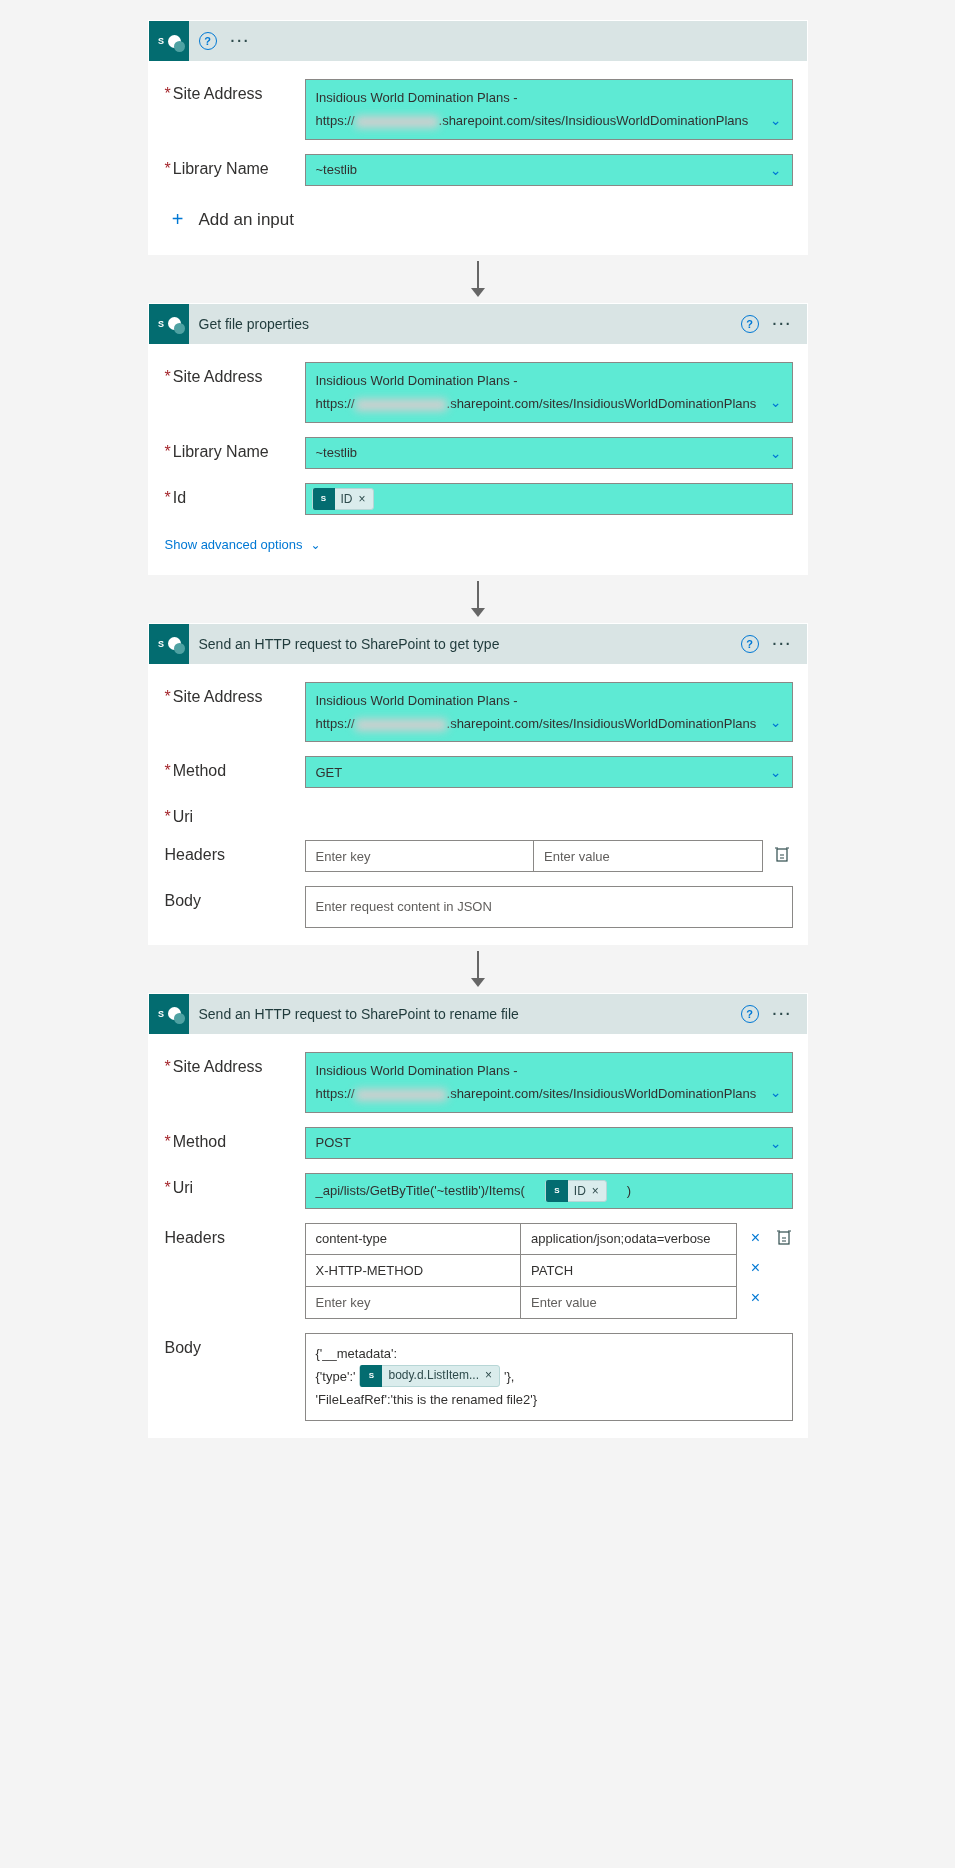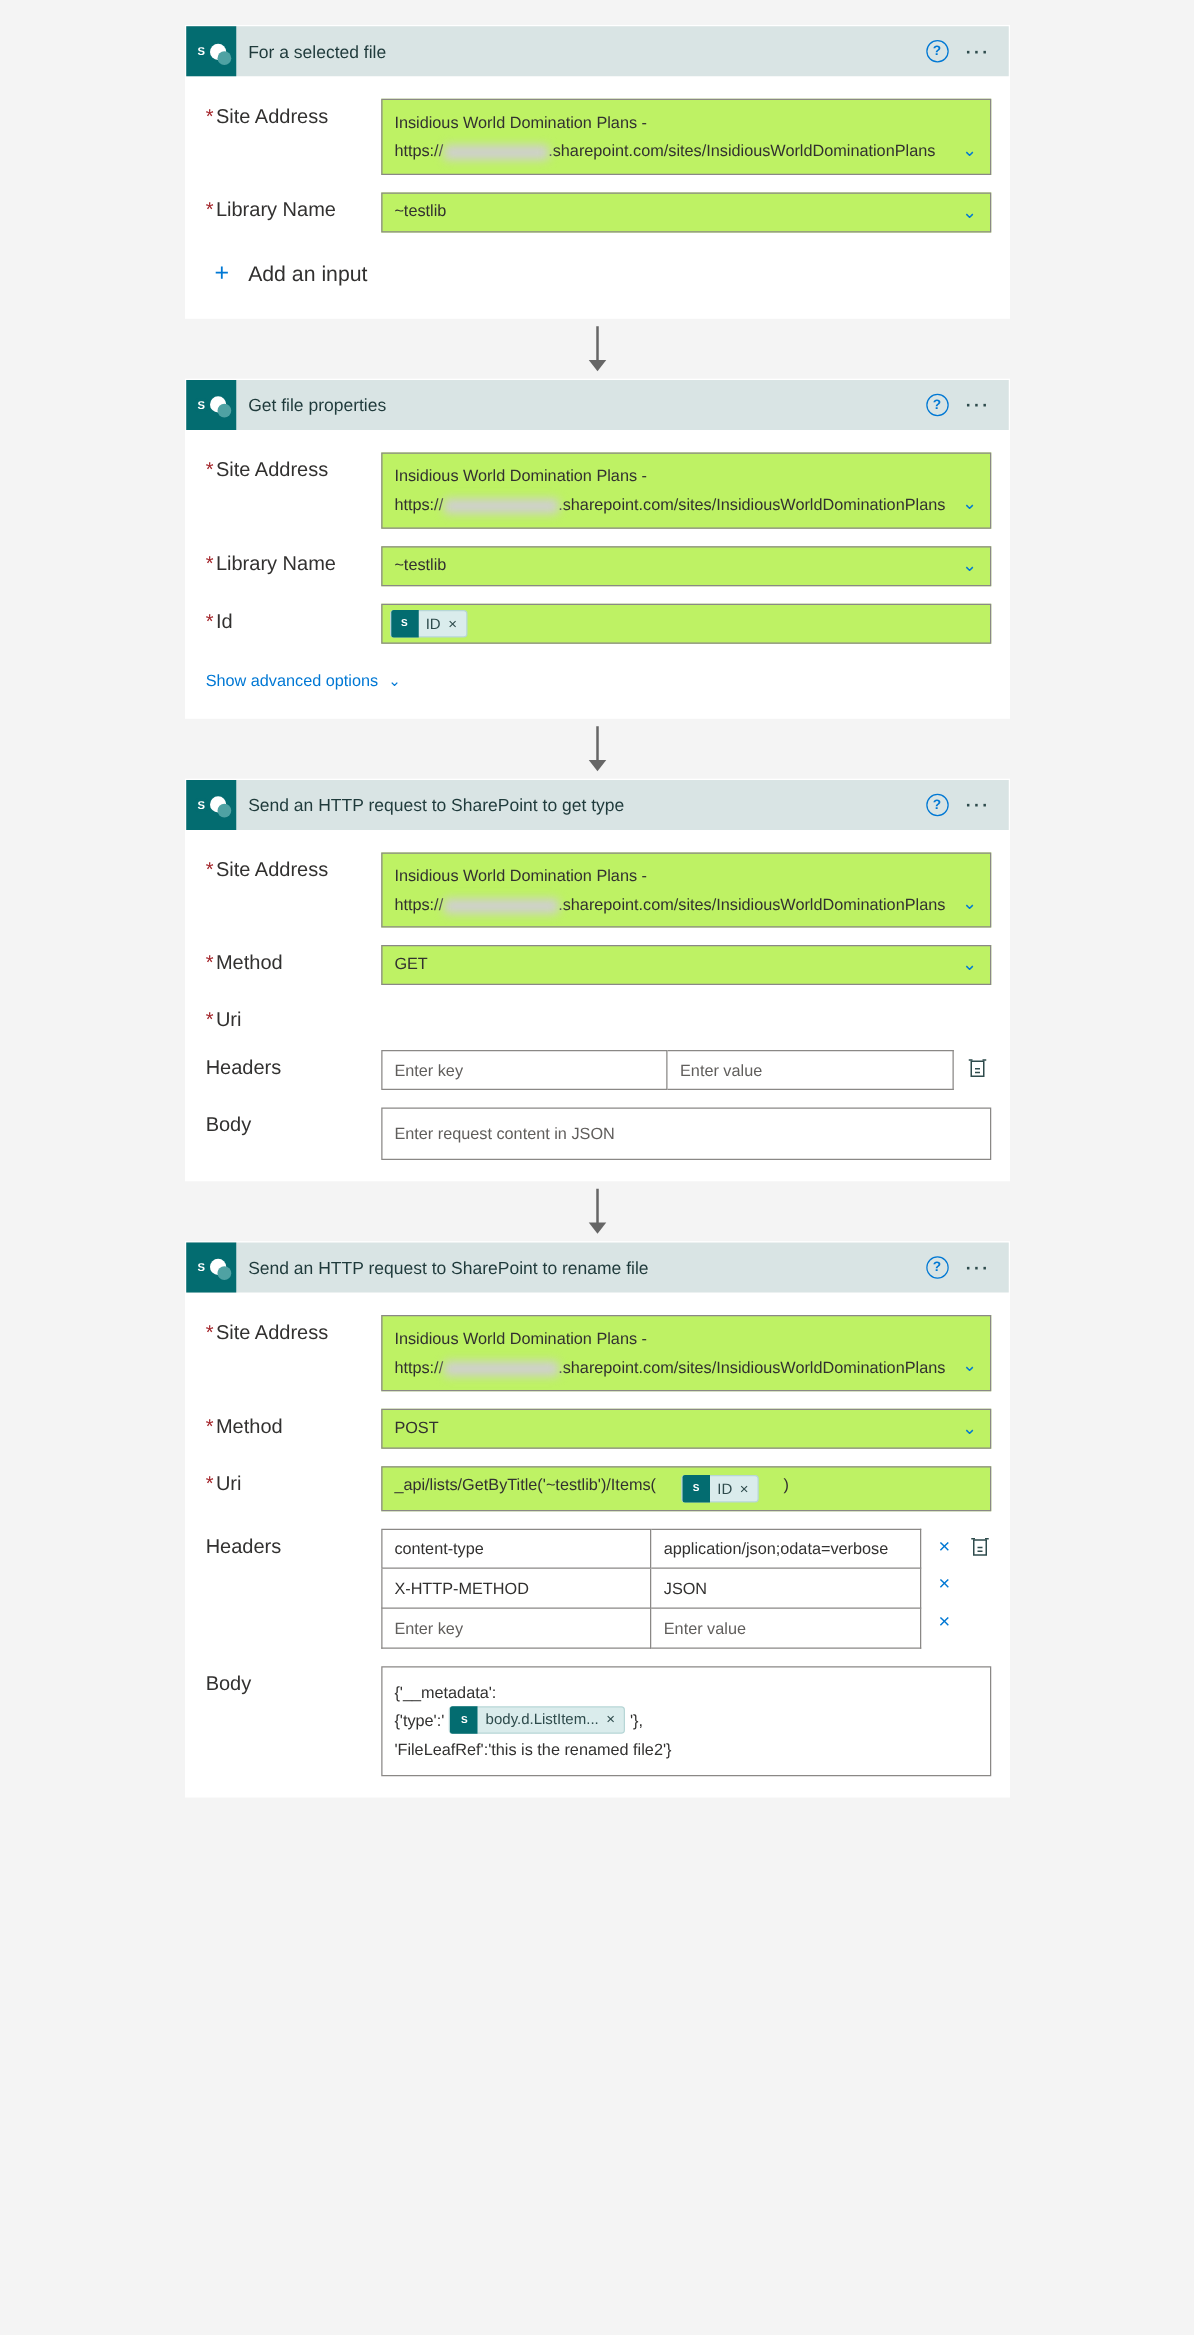--- a/index.html
+++ b/index.html
@@ -58,22 +58,22 @@
   .help-icon{width:18px;height:18px;border:1.5px solid var(--blue);border-radius:50%;display:flex;align-items:center;justify-content:center;color:var(--blue);font-size:11px;font-weight:600;cursor:pointer}
   .ellipsis{letter-spacing:2px;color:#2e4b4c;font-size:14px;cursor:pointer;font-weight:700;line-height:4px}
 
   .card-body{padding:18px 14px 10px 16px}
   .field-row{display:flex;align-items:flex-start;margin-bottom:14px}
   .field-label{width:140px;flex:none;font-size:16px;color:var(--text);padding-top:6px}
   .field-label.req::before{content:"*";color:var(--req);margin-right:2px}
   .field-control{flex:1 1 auto}
   .combo{
     border:1px solid var(--border);
-    display:flex;align-items:flex-start;padding:6px 10px;min-height:32px;
-    gap:6px;background:#bef264;position:relative;
+    display:flex;align-items:center;padding:6px 10px;min-height:32px;
+    gap:6px;background:#5eead4;position:relative;
   }
   .combo.multiline{flex-wrap:wrap;line-height:1.8}
   .combo .chev{margin-left:auto;color:var(--blue);font-size:14px;cursor:pointer}
   .txt{flex:1}
   .blur{filter:blur(4px);background:#cfcfcf;border-radius:3px;display:inline-block;vertical-align:middle}
 
   .add-input{display:flex;align-items:center;gap:12px;padding:10px 2px 14px 4px;cursor:pointer}
   .plus{width:18px;height:18px;display:flex;align-items:center;justify-content:center;color:var(--blue);font-size:20px;font-weight:300}
   .add-input-label{font-size:17px;color:var(--text)}
 
@@ -115,21 +115,20 @@
 <div class="canvas">
 
   <div class="card">
     <div class="card-header">
       <div class="sp-icon">
         <div class="sp-logo">
             <b>S</b>
             <span></span>
           </div>
       </div>
-      <div class="card-title">For a selected file</div>
       <div class="hdr-actions">
         <div class="help-icon">?</div>
         <div class="ellipsis">···</div>
       </div>
     </div>
     <div class="card-body">
       <div class="field-row">
         <div class="field-label req">Site Address</div>
         <div class="field-control">
           <div class="combo multiline">
@@ -364,21 +363,21 @@
                 </div>
               <div class="cell">
                   <span>application/json;odata=verbose</span>
                 </div>
             </div>
             <div class="kv-row">
               <div class="cell">
                   <span>X-HTTP-METHOD</span>
                 </div>
               <div class="cell">
-                  <span>JSON</span>
+                  <span>PATCH</span>
                 </div>
             </div>
             <div class="kv-row">
               <div class="cell">
                   <span class="placeholder">Enter key</span>
                 </div>
               <div class="cell">
                   <span class="placeholder">Enter value</span>
                 </div>
             </div>

